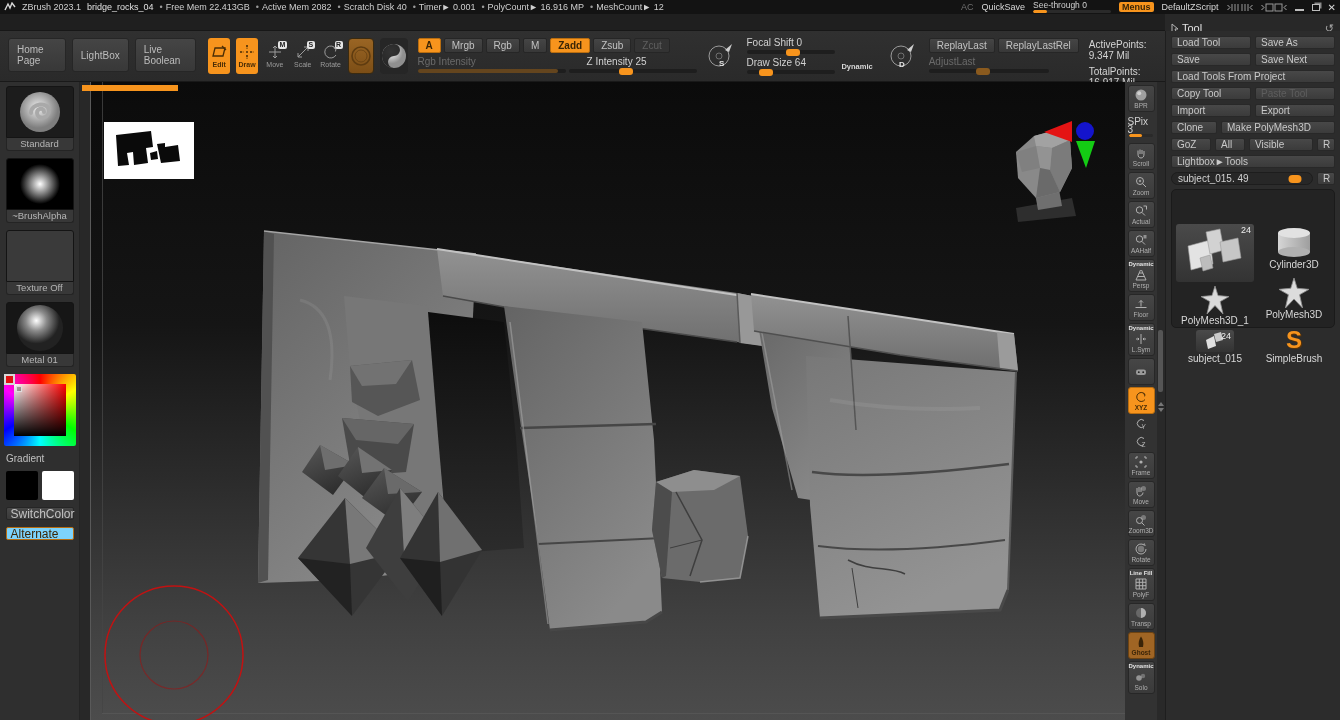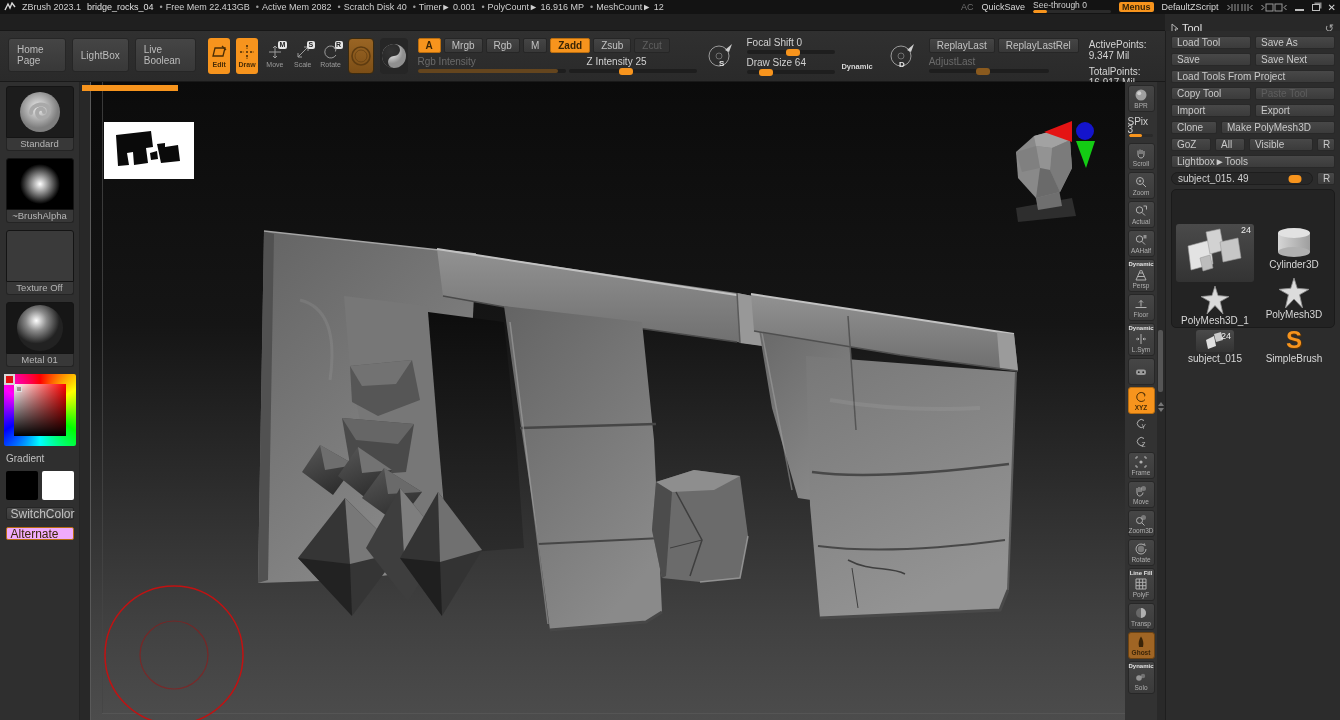--- a/index.html
+++ b/index.html
@@ -66,21 +66,21 @@
   .thumb{width:68px;height:52px;background:#1c1c1c;border:1px solid #141414;border-radius:3px 3px 0 0;display:flex;align-items:center;justify-content:center;overflow:hidden;}
   .side-lbl{font-size:9.5px;color:#b5b5b5;text-align:center;background:#383838;border:1px solid #242424;border-top:none;border-radius:0 0 3px 3px;line-height:12px;}
   .picker{width:72px;height:72px;position:relative;background:conic-gradient(#f00,#ff0,#0f0,#0ff,#00f,#f0f,#f00);border-radius:2px;}
   .picker .sv{position:absolute;left:10px;top:10px;right:10px;bottom:10px;background:linear-gradient(to top,#000,rgba(0,0,0,0)),linear-gradient(to right,#fff,#f00);}
   .picker .cur{position:absolute;left:0;top:0;width:11px;height:11px;background:#e01010;border:2px solid #d8d8d8;}
   .picker .svcur{position:absolute;left:12px;top:12px;width:6px;height:6px;border:1px solid #ddd;background:rgba(0,0,0,.3);}
   .grad-lbl{font-size:10px;color:#c0c0c0;align-self:flex-start;margin-left:6px;}
   .swatches{display:flex;width:68px;gap:4px;}
   .sw{width:32px;height:29px;border-radius:2px;}
   .side-btn{width:68px;height:13px;background:linear-gradient(#474747,#3a3a3a);border:1px solid #262626;border-radius:2px;font-size:12px;color:#c2c2c2;display:flex;align-items:center;padding-left:4px;}
-  .side-btn.orange{background:#f0abfc;color:#3a2506;border-color:#b86d10;}
+  .side-btn.orange{background:#7dd3fc;color:#3a2506;border-color:#b86d10;}
 
   
   .canvas{position:absolute;top:82px;left:80px;width:1045px;height:638px;}
   .canvas svg{display:block;}
 
   
   .shelf{position:absolute;top:82px;left:1125px;width:32px;bottom:0;background:#323232;display:flex;flex-direction:column;align-items:center;padding-top:3px;gap:2px;overflow:hidden;}
   .shelf-item{width:27px;min-height:27px;background:linear-gradient(#464646,#3a3a3a);border:1px solid #272727;border-radius:3px;display:flex;flex-direction:column;align-items:center;justify-content:center;color:#b0b0b0;padding:1px 0;}
   .shelf-item.active{background:#f7941d;border-color:#b86d10;color:#4a2d06;}
   .shelf-item.ghost{background:#a06524;border-color:#6d4312;color:#3a2408;}

